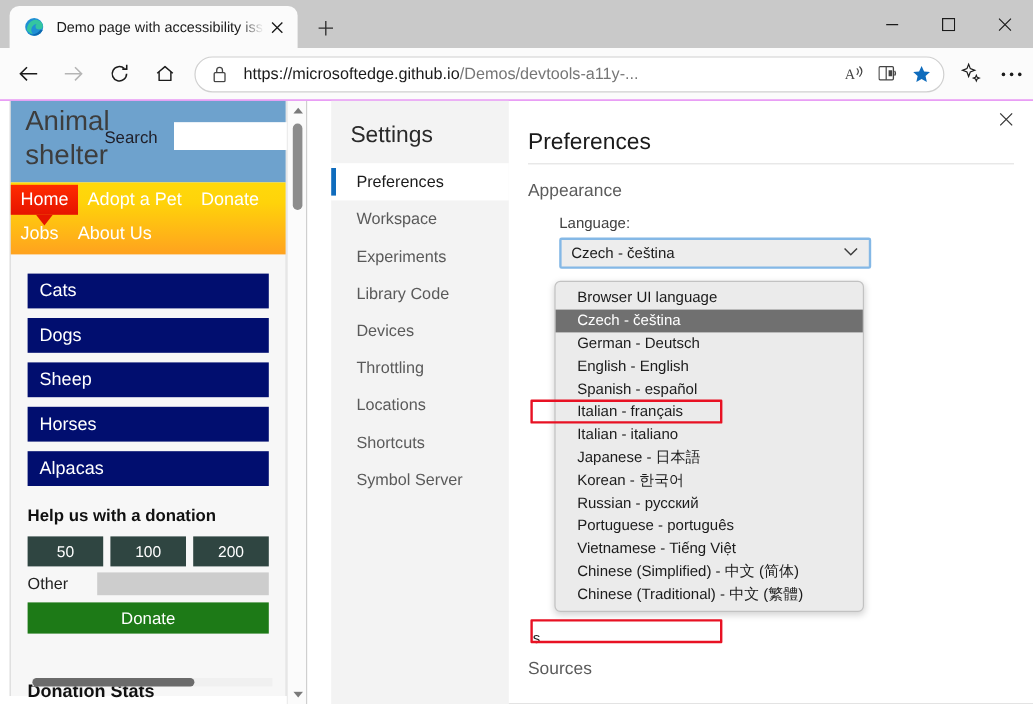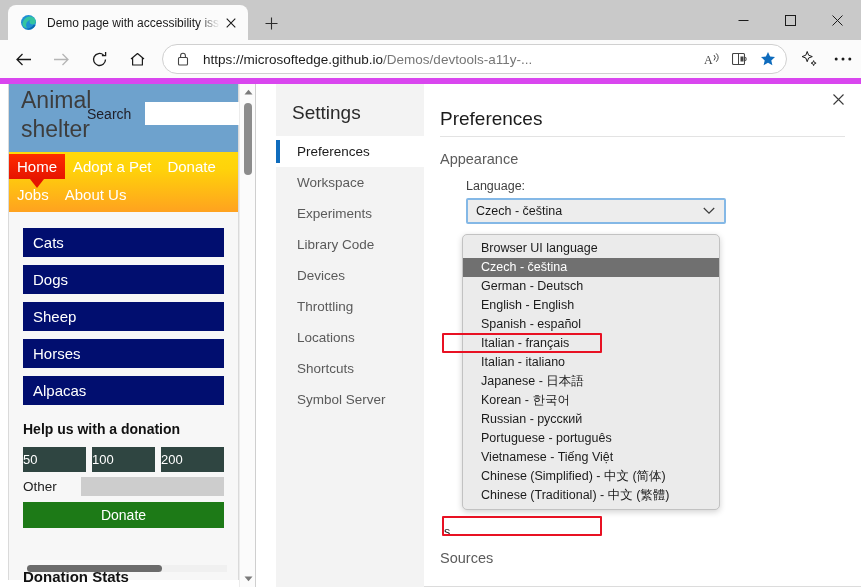--- a/index.html
+++ b/index.html
@@ -42,21 +42,21 @@
   .wincontrols { position: absolute; right: 0; top: 0; height: 40px; display: flex; }
   .wc {
     width: 47px; height: 40px; display: flex; align-items: center;
     justify-content: center; color: #1b1b1b; font-size: 12px;
   }
 
   
   .toolbar {
     position: absolute; left: 0; top: 40px; width: 861px; height: 44px;
     background: #fbfbfb; display: flex; align-items: center;
-    border-bottom: 6px solid #d946ef;
+    border-bottom: 1px solid #d946ef;
   }
   .nav-btn {
     width: 30px; height: 30px; margin-left: 8px; border-radius: 5px;
     display: flex; align-items: center; justify-content: center;
     color: #1b1b1b;
   }
   .nav-btn.disabled { color: #b5b5b5; }
   .omnibox {
     flex: 1 1 auto; height: 30px; margin: 0 6px 0 10px;
     background: #ffffff; border: 1px solid #d0d0d0; border-radius: 15px;
@@ -126,21 +126,21 @@
   .cat {
     background: #010e6f; color: #ffffff; font-size: 15px;
     padding: 6px 10px; margin-bottom: 8px;
   }
   .donate-title {
     font-size: 14px; font-weight: bold; color: #111111; padding: 8px 14px 10px 14px;
   }
   .amt-row { display: flex; gap: 6px; padding: 0 14px; }
   .amt {
     flex: 1 1 0; background: #2f4541; color: #ffffff; font-size: 13px;
-    text-align: left; padding: 5px 0;
+    text-align: center; padding: 5px 0;
   }
   .other-row { display: flex; align-items: center; padding: 5px 14px 0 14px; gap: 24px; }
   .other-label { font-size: 13.5px; color: #222222; }
   .other-input { flex: 1 1 auto; height: 19px; background: #cdcdcd; border: none; }
   .donate-btn {
     margin: 6px 14px 0 14px; background: #1d7a17; color: #ffffff;
     font-size: 14px; text-align: center; padding: 5px 0;
   }
   .stat-title {
     position: absolute; left: 14px; top: 484px; font-size: 15px;

